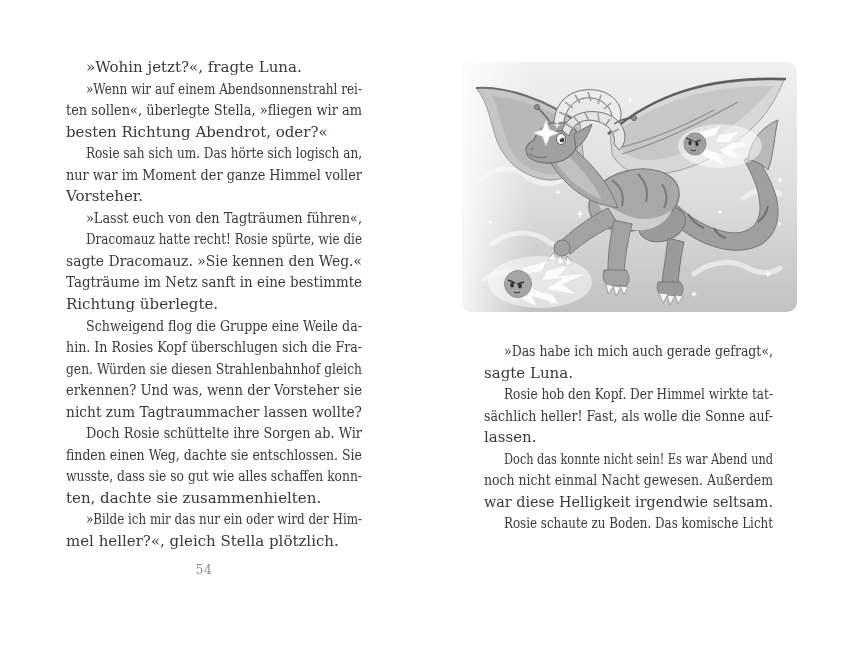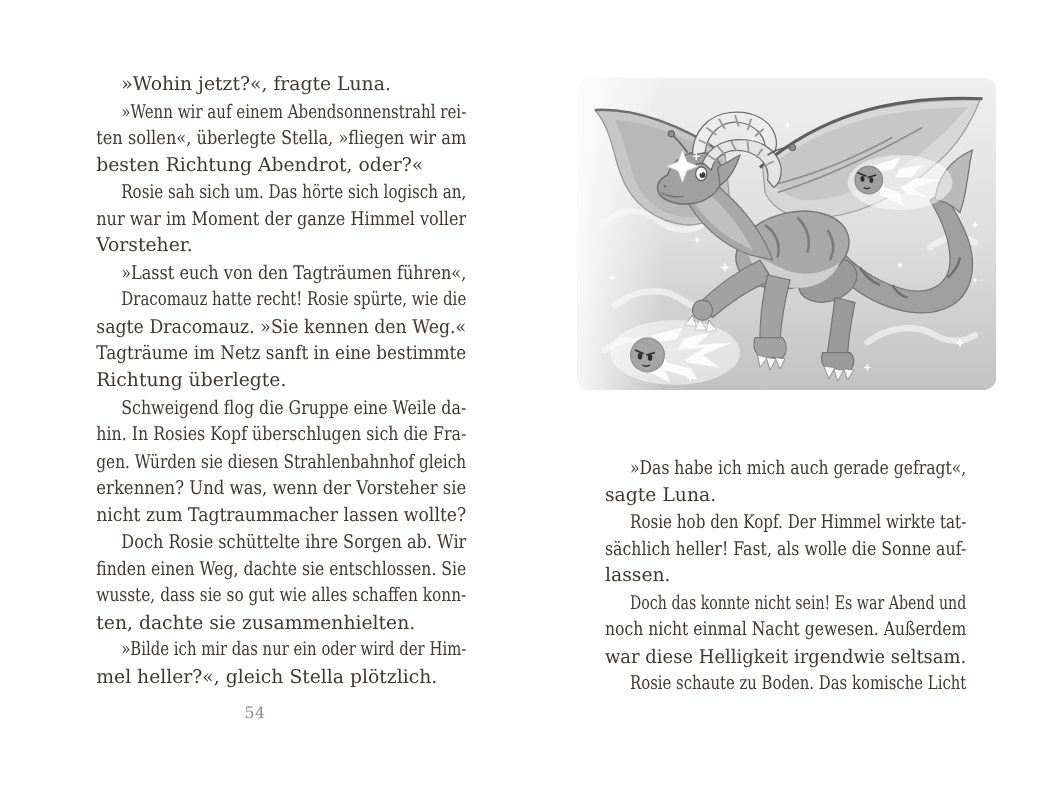--- a/index.html
+++ b/index.html
@@ -3,22 +3,22 @@
 <meta charset="utf-8">
 <style>
   html,body { margin:0; padding:0; background:#ffffff; }
   .spread {
     position:relative; width:844px; height:648px; background:#ffffff;
     overflow:hidden; font-family:"DejaVu Serif", serif;
   }
   .page-text {
     position:absolute; color:#3e3734; font-size:15px; line-height:21.55px;
   }
-  .page-text.left  { left:77px;  top:57px;  width:296px; }
-  .page-text.right { left:484px; top:364px; width:289px;text-decoration:underline; }
+  .page-text.left  { left:66px;  top:57px;  width:296px; }
+  .page-text.right { left:484px; top:341px; width:289px;text-decoration:underline; }
   .line { height:21.55px; white-space:nowrap; }
   .line.ind { padding-left:20px; }
   .lt { display:inline-block; white-space:nowrap; transform-origin:left center; }
   .folio {
     position:absolute; top:562px; font-size:12.5px; color:#8f8a87;
     text-align:center; letter-spacing:0.5px;
   }
   .folio-left  { left:56px;  width:296px; }
   .folio-right { left:484px; width:289px; }
   .illus { position:absolute; left:462px; top:62px; width:335px; height:250px; }

